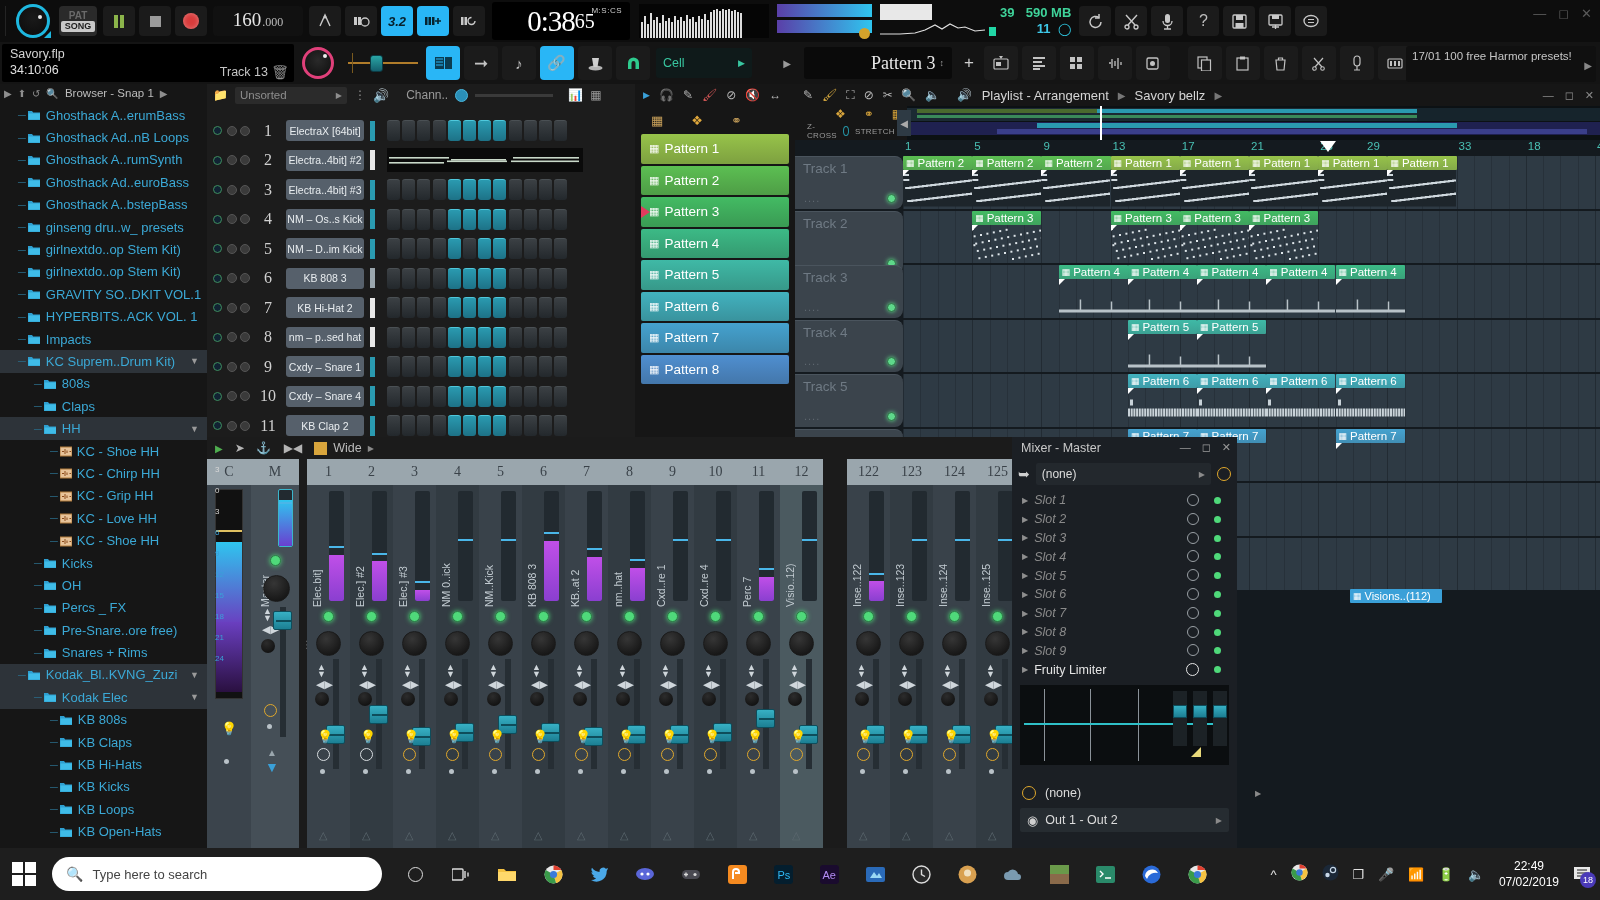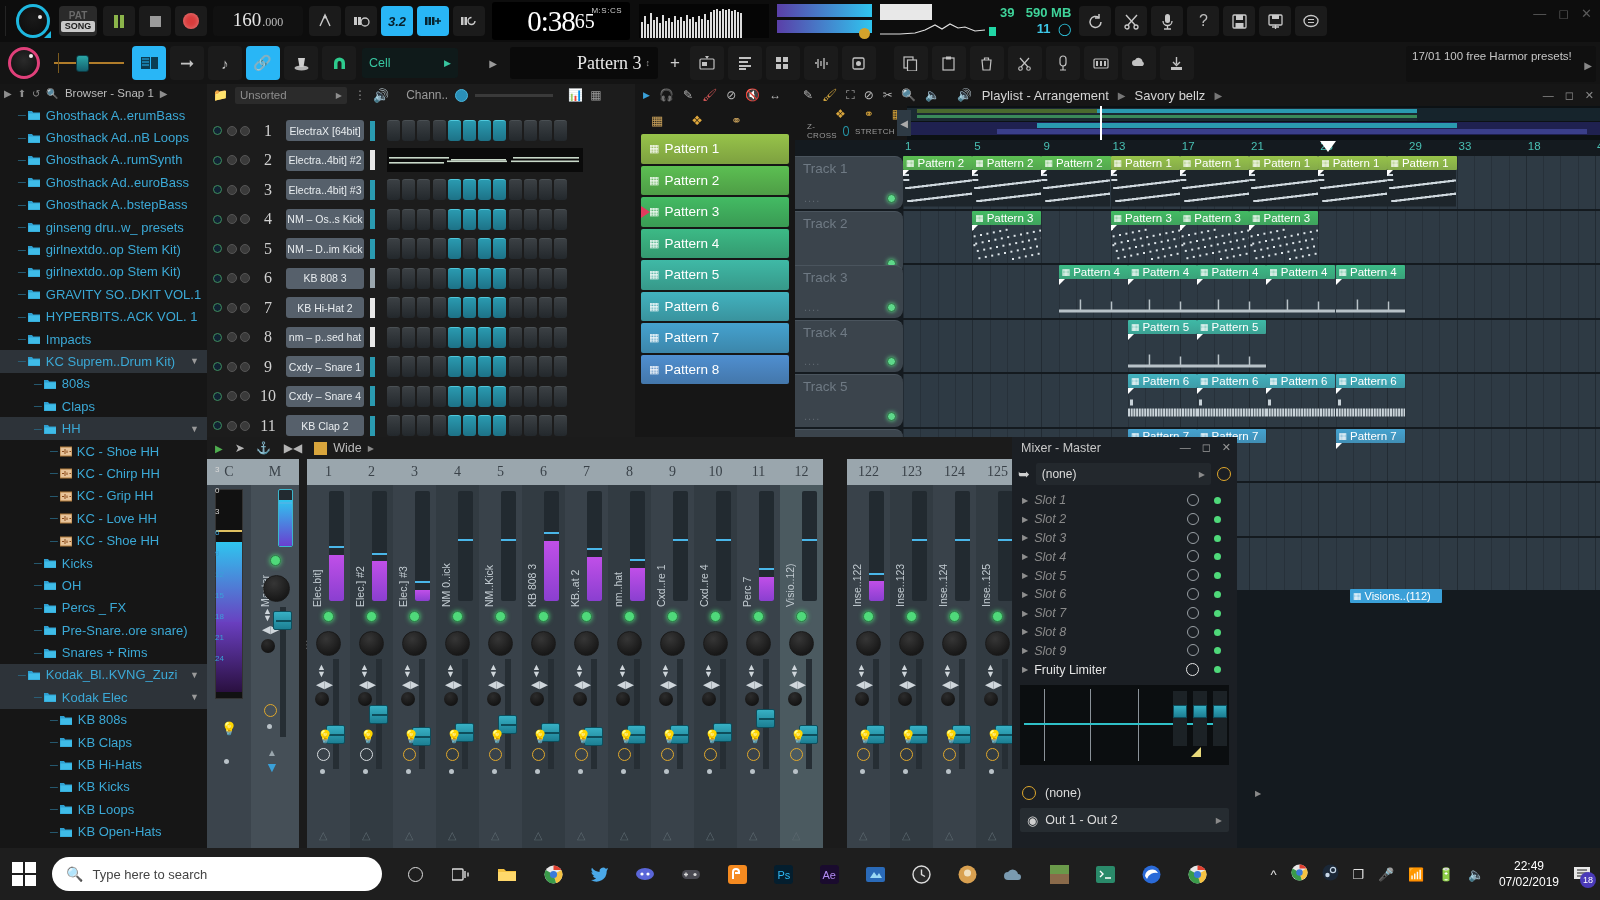--- a/index.html
+++ b/index.html
@@ -527,20 +527,26 @@
     </div>
 
     <div class="wbtns">
       <span>—</span>
       <span>◻</span>
       <span>✕</span>
     </div>
   </div>
 
   <div class="toolbar2">
+    <div class="projinfo">
+      <div class="fname">Savory.flp</div>
+      <div class="ftime">34:10:06</div>
+      <div class="trk">Track 13</div>
+      <div class="trash">🗑</div>
+    </div>
 
     <div class="knob-pink"></div>
     <div class="slider2">
       <div class="track"></div>
         <div class="tick"></div>
         <div class="knb"></div>
     </div>
 
     <div class="t2btn on">
       <svg width="19" height="16" viewBox="0 0 19 16">
@@ -902,21 +908,21 @@
             </svg></span>
           <span>Percs _ FX</span>
         </div>
         <div class="brow">
           <span style="display:inline-block;width:30px"></span>
           <span class="dash">─</span>
           <span class="fldr"><svg width="13" height="11" viewBox="0 0 13 11">
               <path d="M0 1 h4 l1.2 1.5 h6.8 v7.5 h-12 Z" fill="#2e9fd0"></path>
               <path d="M0.5 3.5 h11.5 v6 h-11.5 Z" fill="#3fbce8"></path>
             </svg></span>
-          <span>Pre-Snare..ore snare)</span>
+          <span>Pre-Snare..ore free)</span>
         </div>
         <div class="brow">
           <span style="display:inline-block;width:30px"></span>
           <span class="dash">─</span>
           <span class="fldr"><svg width="13" height="11" viewBox="0 0 13 11">
               <path d="M0 1 h4 l1.2 1.5 h6.8 v7.5 h-12 Z" fill="#2e9fd0"></path>
               <path d="M0.5 3.5 h11.5 v6 h-11.5 Z" fill="#3fbce8"></path>
             </svg></span>
           <span>Snares + Rims</span>
         </div>
@@ -1358,21 +1364,21 @@
     </div>
 
     <div class="pl-ruler" style="position:absolute;left:108px;top:56px;width:700px;height:16px;">
         <span class="tk" style="left: 2px;">1</span>
         <span class="tk" style="left: 71.2px;">5</span>
         <span class="tk" style="left: 140.4px;">9</span>
         <span class="tk" style="left: 209.6px;">13</span>
         <span class="tk" style="left: 278.8px;">17</span>
         <span class="tk" style="left: 348px;">21</span>
         <span class="tk" style="left: 417.2px;">25</span>
-        <span class="tk" style="left: 506px;">29</span>
+        <span class="tk" style="left: 464px;">29</span>
         <span class="tk" style="left: 555.6px;">33</span>
         <span class="tk" style="left: 624.8px;">18</span>
         <span class="tk" style="left: 694px;">41</span>
         <div class="marker" style="left: 417.2px;"></div>
       </div>
 
     <div class="pl-tracks" style="top:72px;height:776px">
         <div class="trkrow" style="height: 54.5px;">
           <div class="trkhead" style="height:52.5px">
             <div class="tname">Track 1</div>

